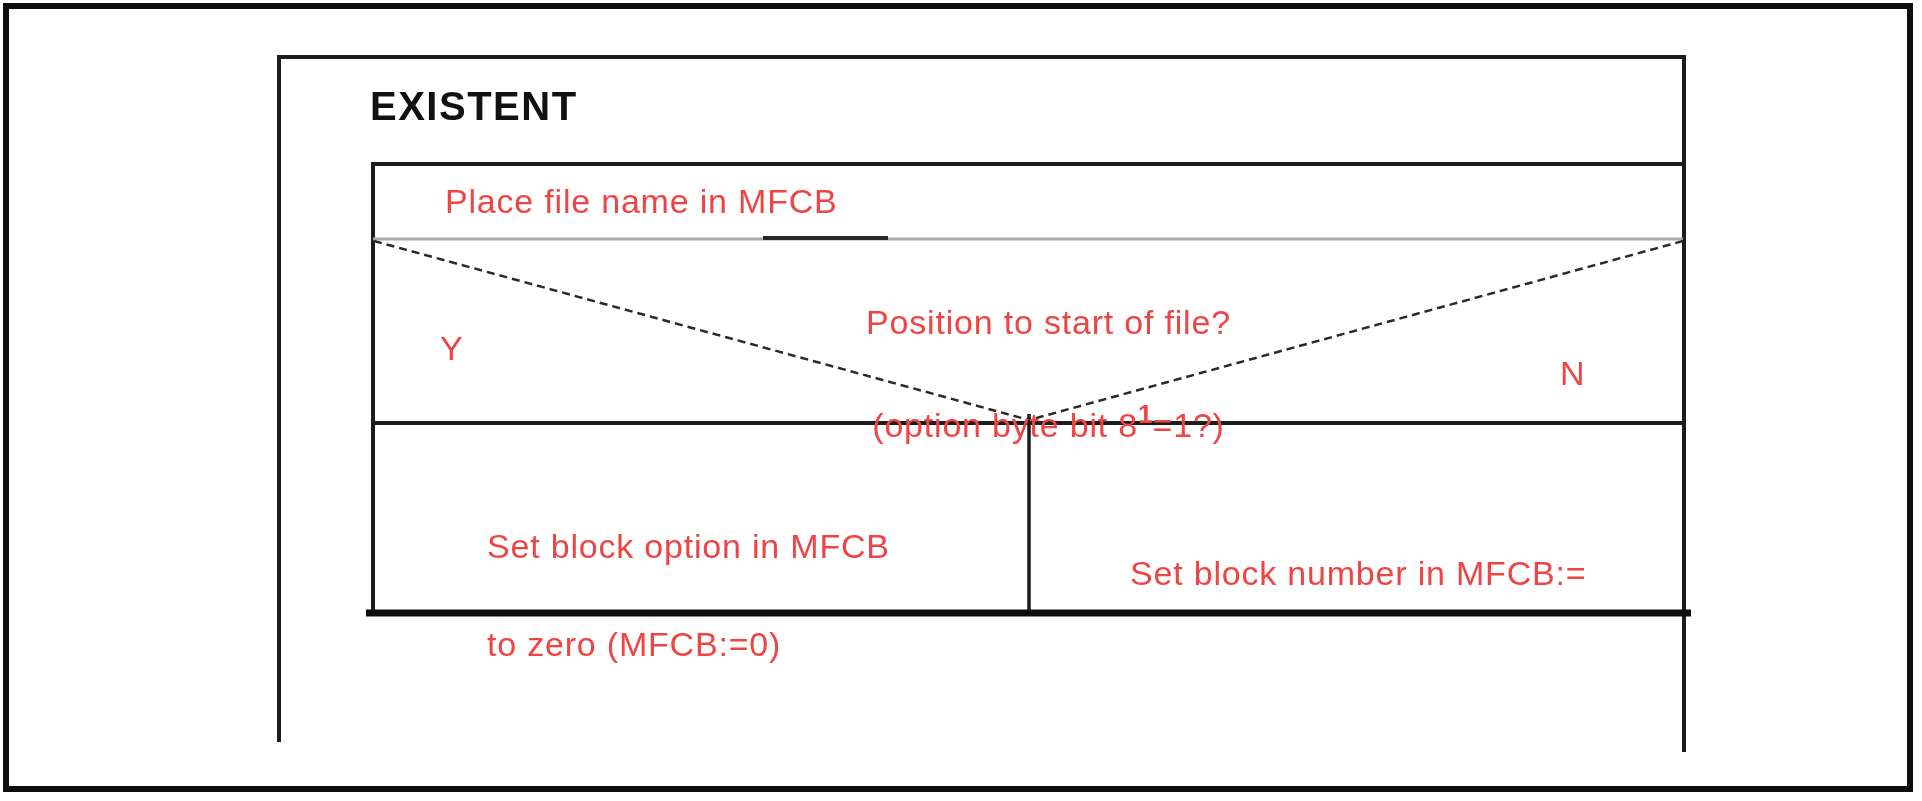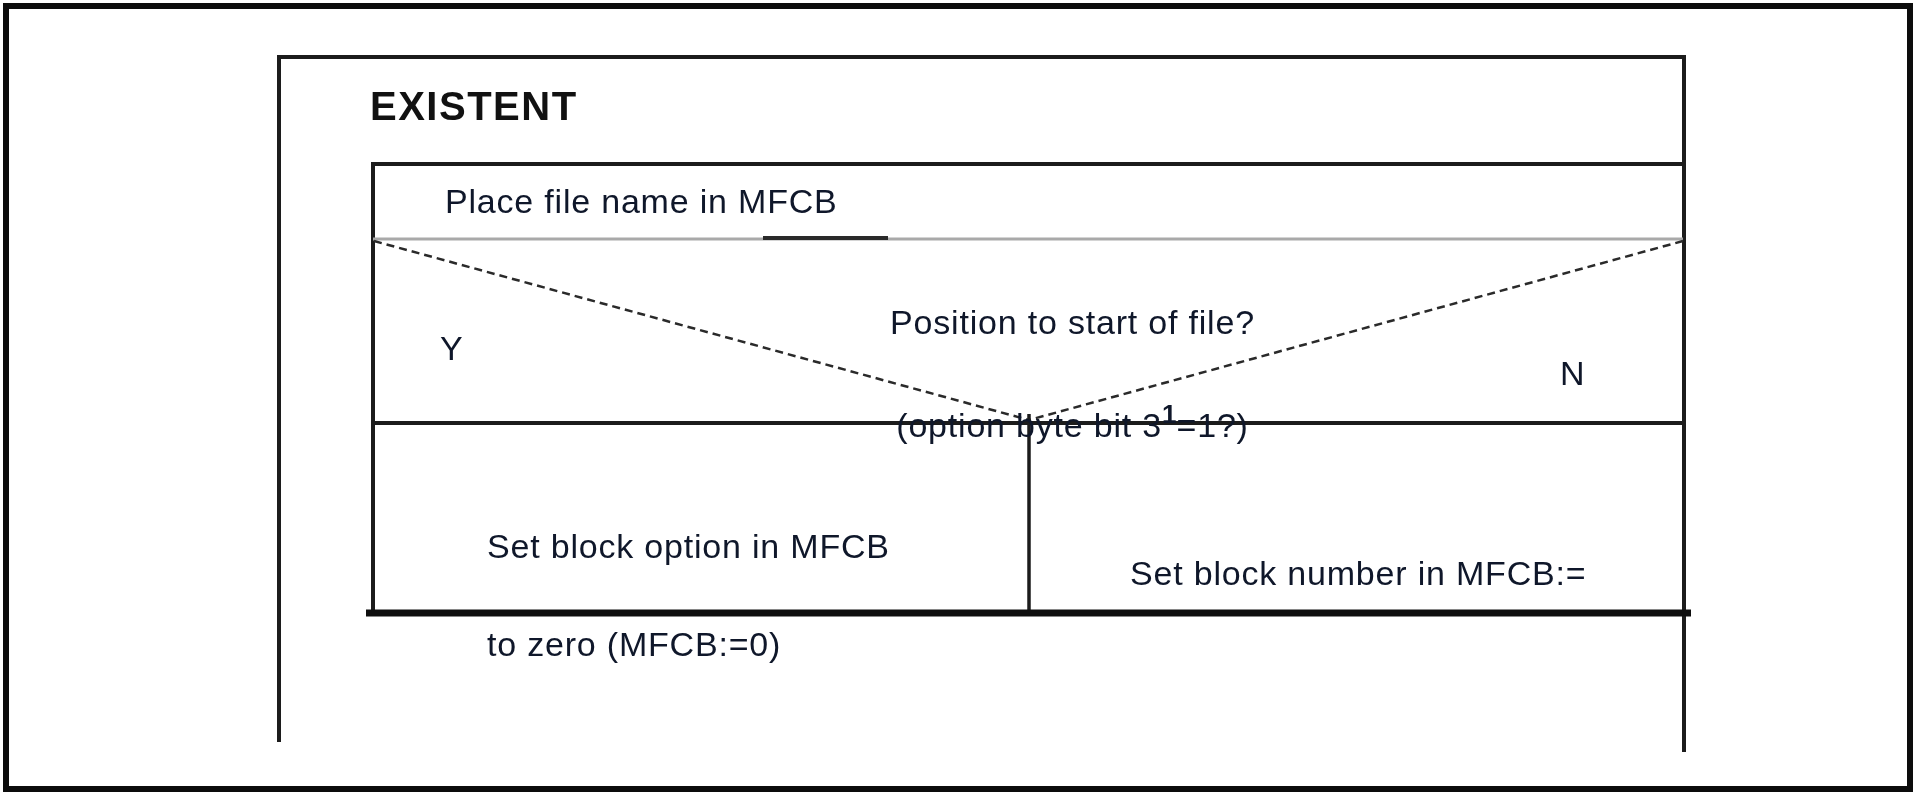--- a/index.html
+++ b/index.html
@@ -15,21 +15,21 @@
     overflow: hidden;
     font-family: "Liberation Sans", "DejaVu Sans", sans-serif;
     color: #161616;
   }
   .abs { position: absolute; }
   .txt {
     font-size: 34px;
     letter-spacing: 0.8px;
     line-height: 49px;
     white-space: pre;
-    color: #0f172a;
+    color: #ef4444;
   }
   #outer-border {
     position: absolute;
     left: 3px; top: 3px;
     width: 1910px; height: 789px;
     border: 6px solid #0c0c0c;
     box-sizing: border-box;
   }
   #title-label {
     left: 370px; top: 84px;
@@ -38,21 +38,20 @@
     letter-spacing: 1.5px;
     color: #111;
     text-align: right;
   }
   #step1-label { left: 445px; top: 177px; }
   #decision-text {
     left: 372px; top: 253px;
     width: 1312px;
     text-align: center;
     line-height: 46px;
-    padding-left: 24px;
   }
   #decision-sup {
     display: inline-block;
     font-size: 26px;
     font-weight: bold;
     vertical-align: 14px;
     letter-spacing: 0;
   }
   #yes-label { left: 440px; top: 324px; }
   #no-label  { left: 1560px; top: 349px; }
@@ -91,21 +90,21 @@
 
     <line x1="366" y1="613" x2="1691" y2="613" stroke="#0e0e0e" stroke-width="7"></line>
   </svg>
 
   <div id="title-label" class="abs">EXISTENT</div>
 
   <div id="step1-label" class="abs txt">Place file name in MFCB</div>
 
   <div id="decision-text" class="abs txt">
     <span>Position to start of file?</span><br>
-    <span><span>(option byte bit 3</span><span id="decision-sup">1</span><span>=1?)</span></span>
+    <span><span>(option byte bit 8</span><span id="decision-sup">1</span><span>=1?)</span></span>
   </div>
 
   <div id="yes-label" class="abs txt">Y</div>
   <div id="no-label" class="abs txt">N</div>
 
   <div id="yes-branch-text" class="abs txt">
     <span>Set block option in MFCB</span><br>
     <span>to zero (MFCB:=0)</span>
   </div>
 

